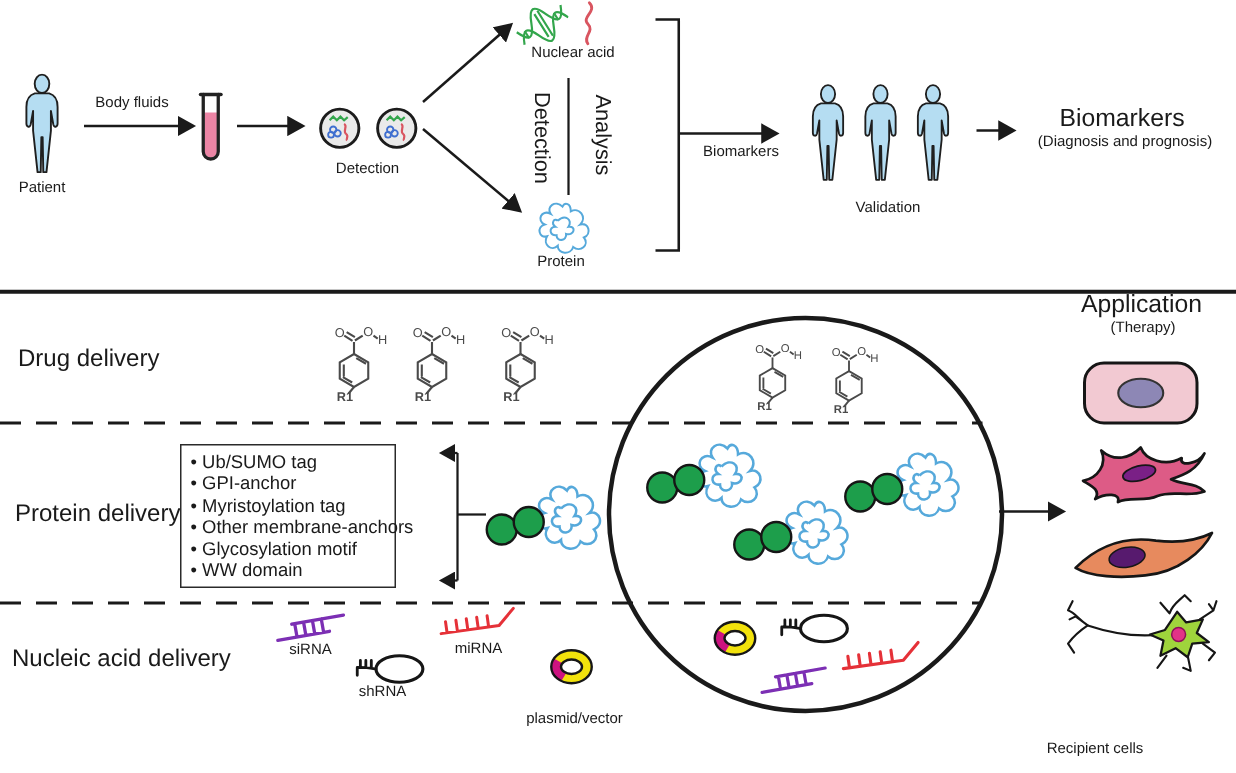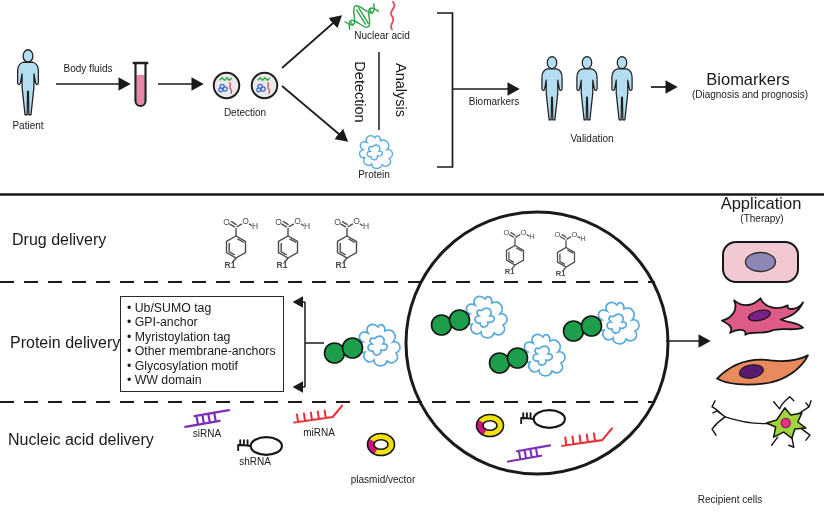--- a/index.html
+++ b/index.html
@@ -9,21 +9,21 @@
   svg{display:block;}
   symbol{overflow:visible;}
   .lbl{position:absolute;white-space:nowrap;line-height:1.15;}
   .ctr{transform:translateX(-50%);}
   .rot{transform:translate(-50%,-50%) rotate(90deg);transform-origin:center;}
   .fs12{font-size:10px;}
   .fs13{font-size:10px;}
   .fs14{font-size:14.5px;}
   .fs16{font-size:16px;}
   .fs16b{font-size:16.5px;}
-  .tag-box{position:absolute;left:120px;top:296px;width:164px;height:96px;
+  .tag-box{position:absolute;left:120px;top:296px;width:144px;height:96px;
            border:1.6px solid #2a2a2a;box-sizing:border-box;padding:4px 6px;background:#fff;}
   .tag-item{font-size:12.3px;line-height:14.4px;white-space:nowrap;}
   .tag-item::before{content:"• ";}
 </style>
 </head>
 <body>
 
 <div class="canvas">
 
   <svg width="0" height="0" class="abs" aria-hidden="true">

